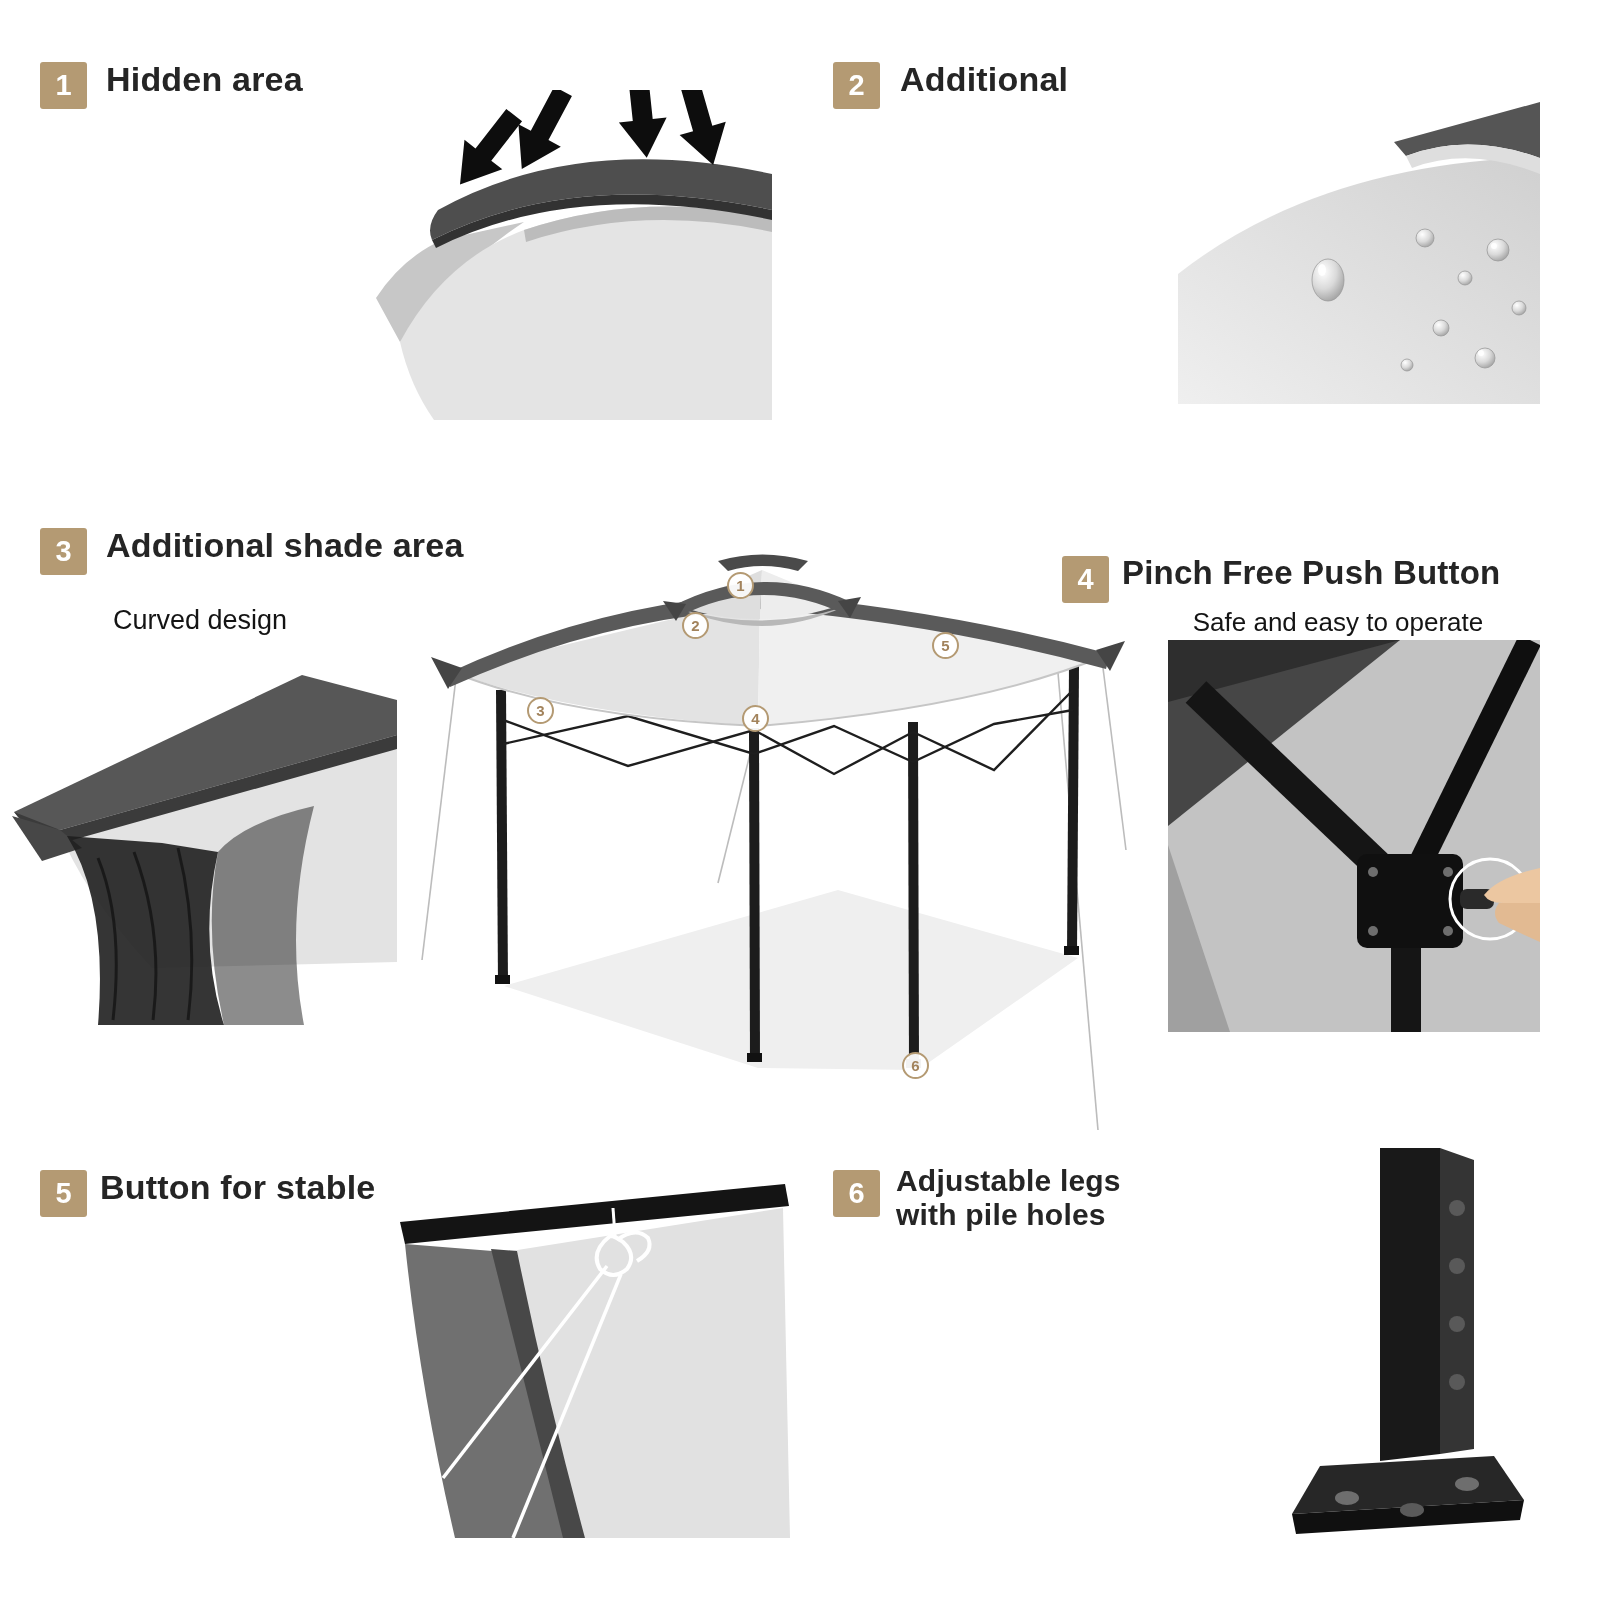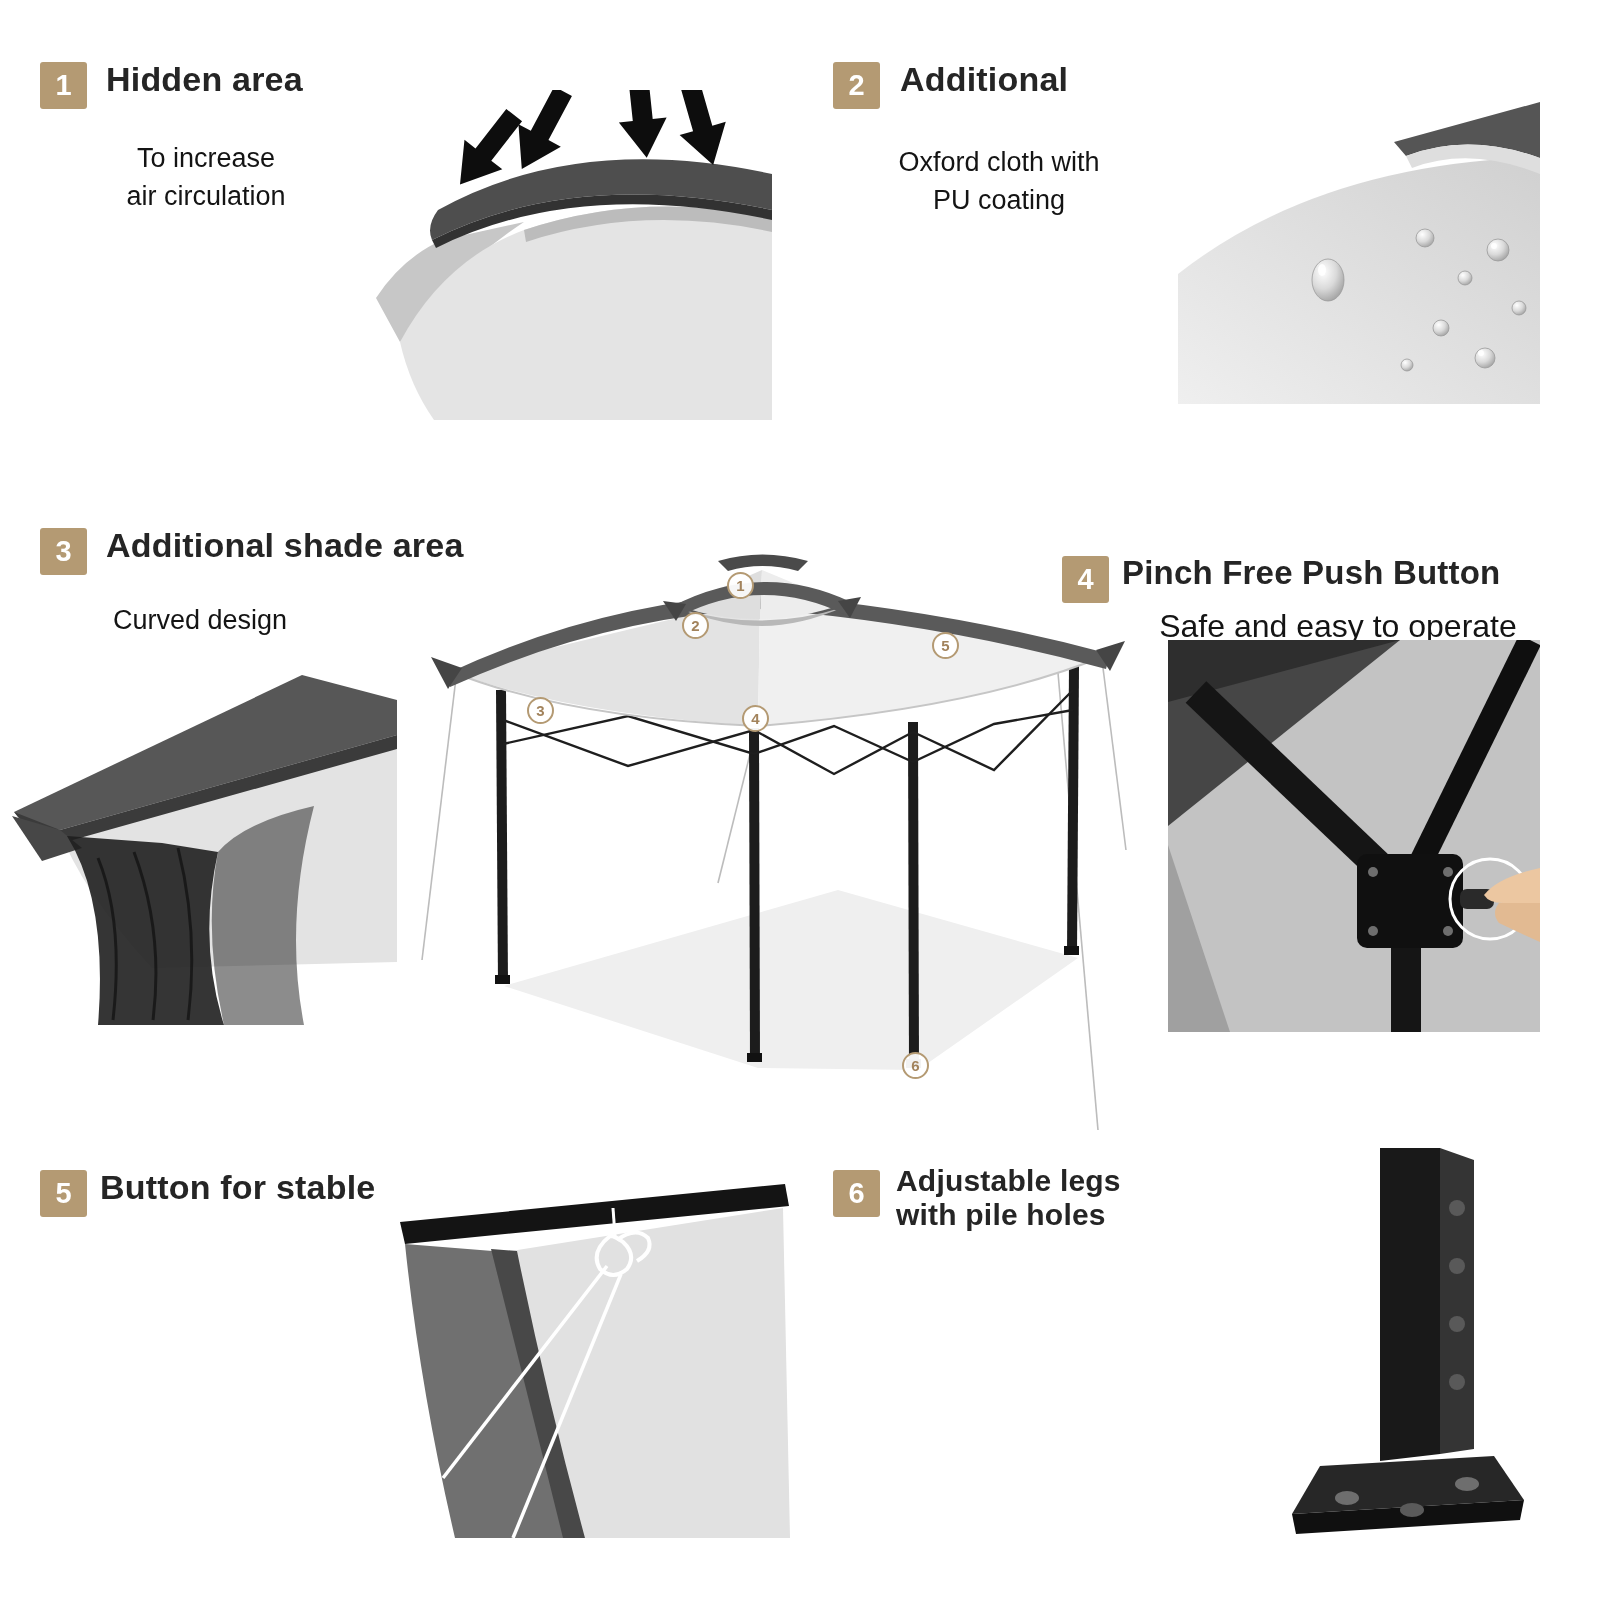--- a/index.html
+++ b/index.html
@@ -19,22 +19,20 @@
            font-size:15px;font-weight:bold;display:flex;align-items:center;justify-content:center;
            box-sizing:border-box;}
 </style>
 </head>
 <body>
 
 <div class="canvas">
 
   <div class="badge" style="left:40px;top:62px">1</div>
   <div class="title" style="left:106px;top:60px">Hidden area</div>
-  <div class="desc center" style="left:86px;top:140px;width:240px">To increase
-air circulation</div>
 
   <div class="illus" style="left:372px;top:90px;width:405px;height:330px">
     <svg viewBox="0 0 405 330">
       <defs>
         <g id="arrow">
             <polygon points="-10,-62 10,-62 10,-12 24,-12 0,26 -24,-12 -10,-12" fill="#0d0d0d"></polygon>
           </g>
       </defs>
       <path d="M28,252 L4,208 Q30,168 70,150 L152,132 Q82,178 56,232 Z" fill="#c7c7c7"></path>
       <path d="M28,252 Q72,170 152,140 Q272,100 400,128 L400,330 L62,330 Q38,296 28,252 Z" fill="#e4e4e4"></path>
@@ -45,22 +43,20 @@
         <use href="#arrow" transform="translate(104,74) rotate(38)"></use>
         <use href="#arrow" transform="translate(162,56) rotate(28)"></use>
         <use href="#arrow" transform="translate(272,42) rotate(-6)"></use>
         <use href="#arrow" transform="translate(334,50) rotate(-16)"></use>
       </g>
     </svg>
   </div>
 
   <div class="badge" style="left:833px;top:62px">2</div>
   <div class="title" style="left:900px;top:60px">Additional</div>
-  <div class="desc center" style="left:856px;top:144px;width:286px">Oxford cloth with
-PU coating</div>
 
   <div class="illus" style="left:1178px;top:102px;width:362px;height:302px">
     <svg viewBox="0 0 362 302">
       <defs>
         <radialGradient id="drop" cx="35%" cy="30%" r="75%">
           <stop offset="0%" stop-color="#ffffff"></stop>
             <stop offset="55%" stop-color="#dadada"></stop>
             <stop offset="100%" stop-color="#a3a3a3"></stop>
         </radialGradient>
         <linearGradient id="fab" x1="0" y1="1" x2="1" y2="0">
@@ -100,21 +96,21 @@
       <g>
         <path d="M55,216 Q96,282 86,405 L212,405 Q186,322 206,232 L150,223 Z" fill="#1f1f1f" opacity="0.9"></path>
         <path d="M206,232 Q232,202 302,186 Q272,302 292,405 L212,405 Q191,312 206,232 Z" fill="#2d2d2d" opacity="0.55"></path>
         <path d="M86,238 Q112,302 101,400 M122,232 Q152,312 141,400 M166,228 Q187,312 176,400" stroke="#000" stroke-width="3" fill="none" opacity="0.5"></path>
       </g>
     </svg>
   </div>
 
   <div class="badge" style="left:1062px;top:556px">4</div>
   <div class="title" style="left:1122px;top:554px;width:440px;font-size:33px">Pinch Free Push Button</div>
-  <div class="desc center" style="left:1128px;top:604px;width:420px;font-size:32px">Safe and easy to operate</div>
+  <div class="desc center" style="left:1128px;top:604px;width:420px;font-size:26px">Safe and easy to operate</div>
 
   <div class="illus" style="left:1168px;top:640px;width:372px;height:392px">
     <svg viewBox="0 0 372 392">
       <rect width="372" height="392" fill="#c3c3c3"></rect>
       <path d="M0,392 L0,205 L62,392 Z" fill="#a0a0a0"></path>
       <polygon points="0,0 232,0 0,186" fill="#464646"></polygon>
       <polygon points="0,0 232,0 0,62" fill="#2e2e2e"></polygon>
       <line x1="28" y1="52" x2="236" y2="250" stroke="#151515" stroke-width="30"></line>
       <line x1="362" y1="0" x2="246" y2="236" stroke="#0f0f0f" stroke-width="24"></line>
       <line x1="238" y1="228" x2="238" y2="392" stroke="#151515" stroke-width="30"></line>

